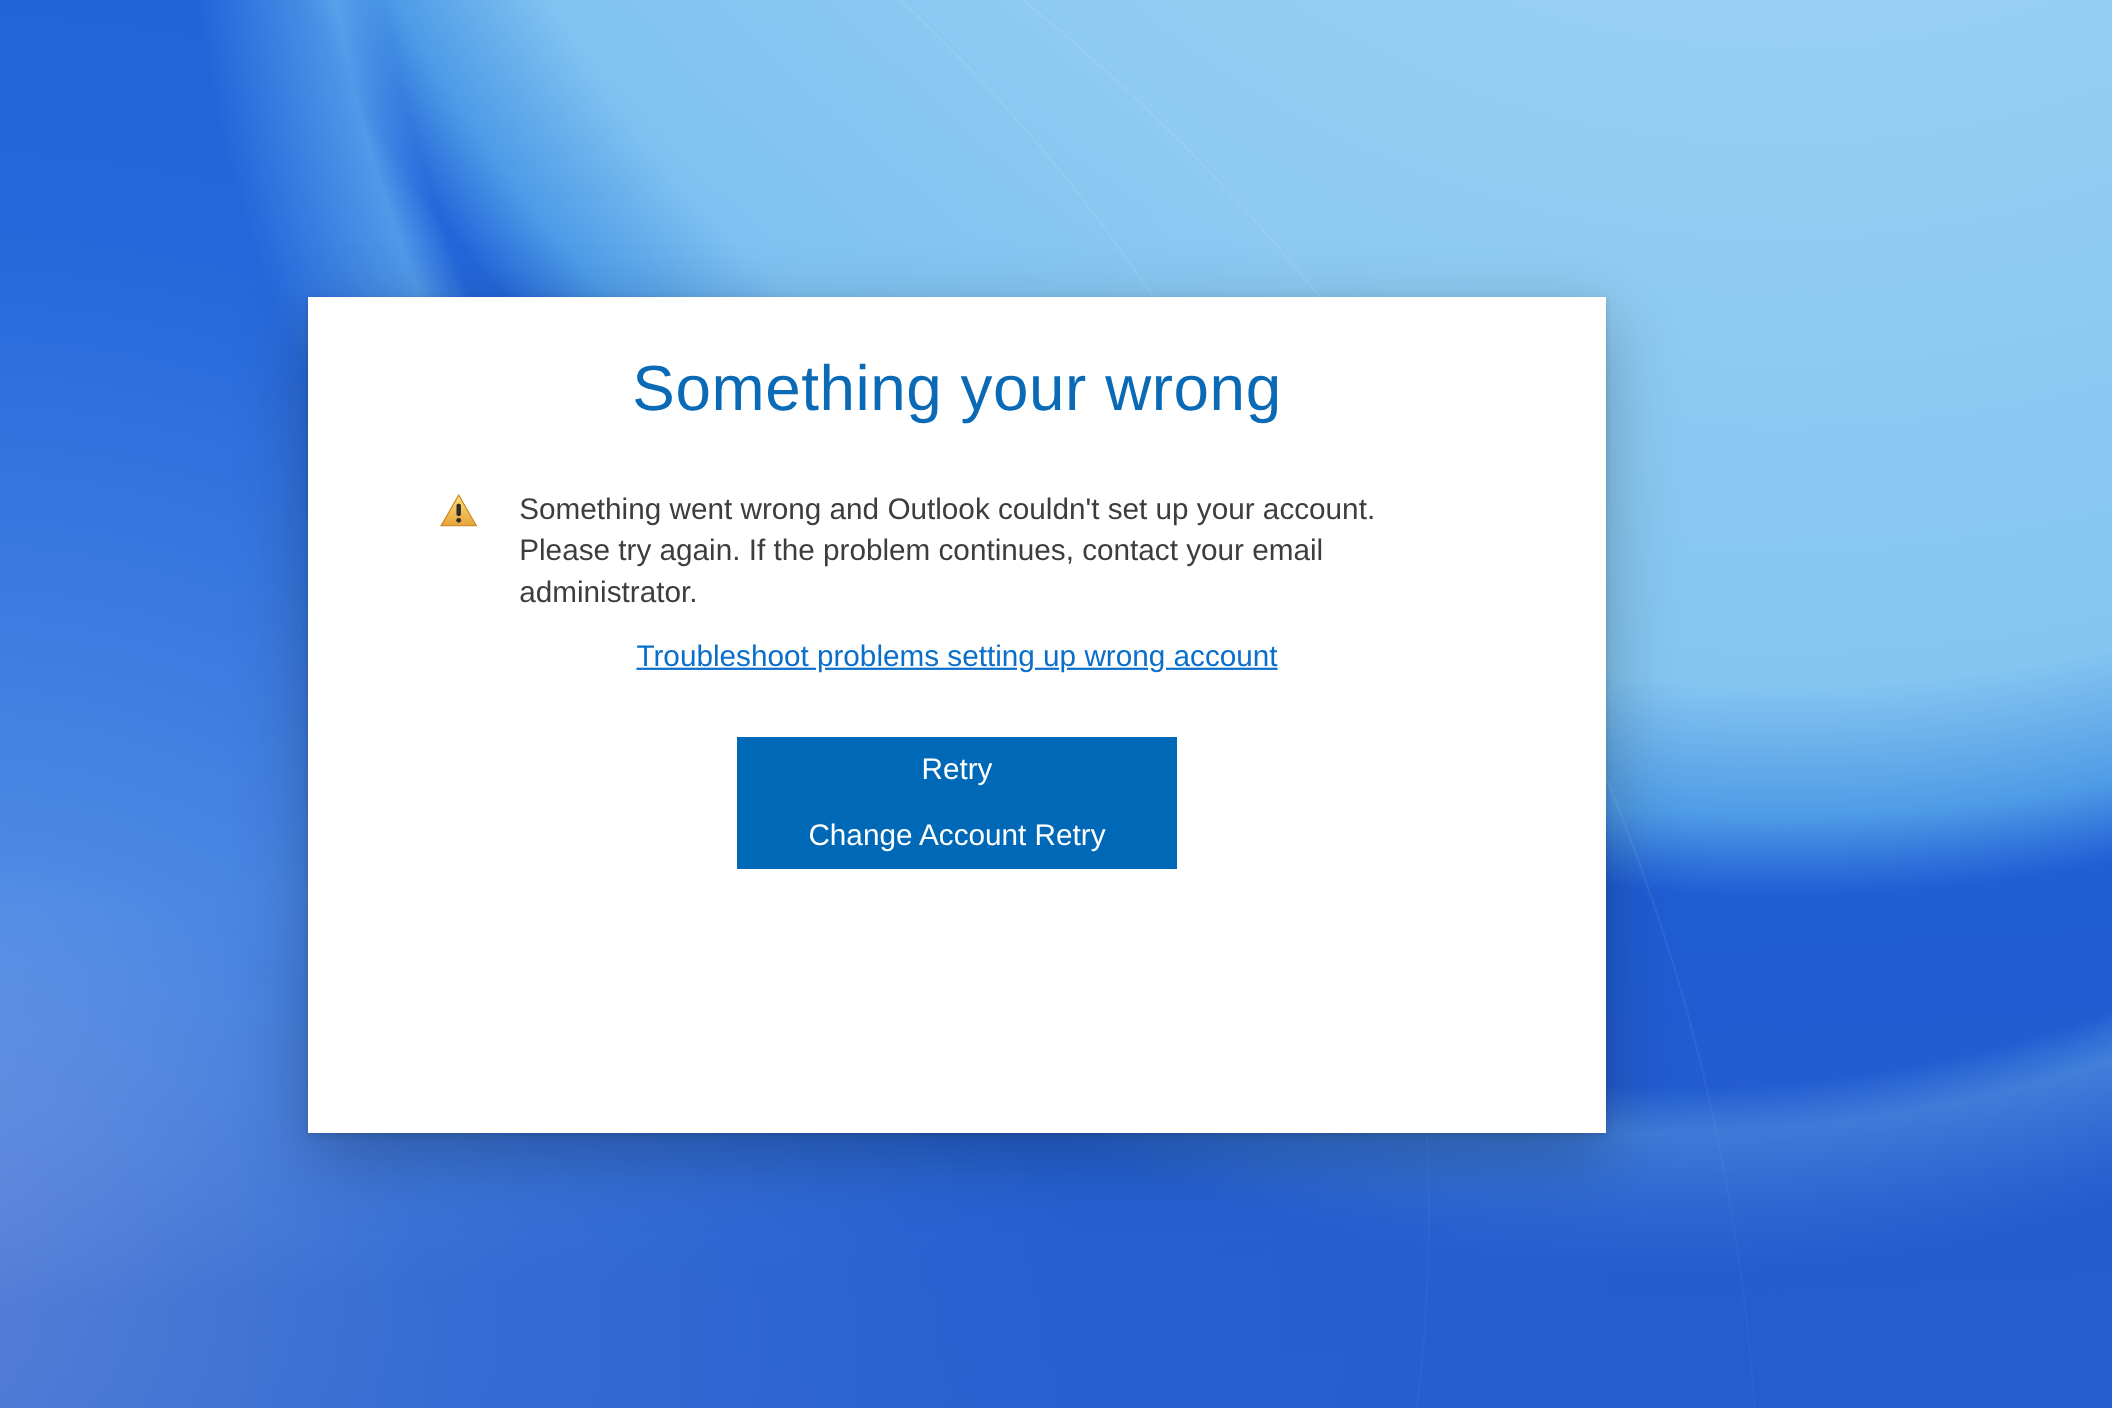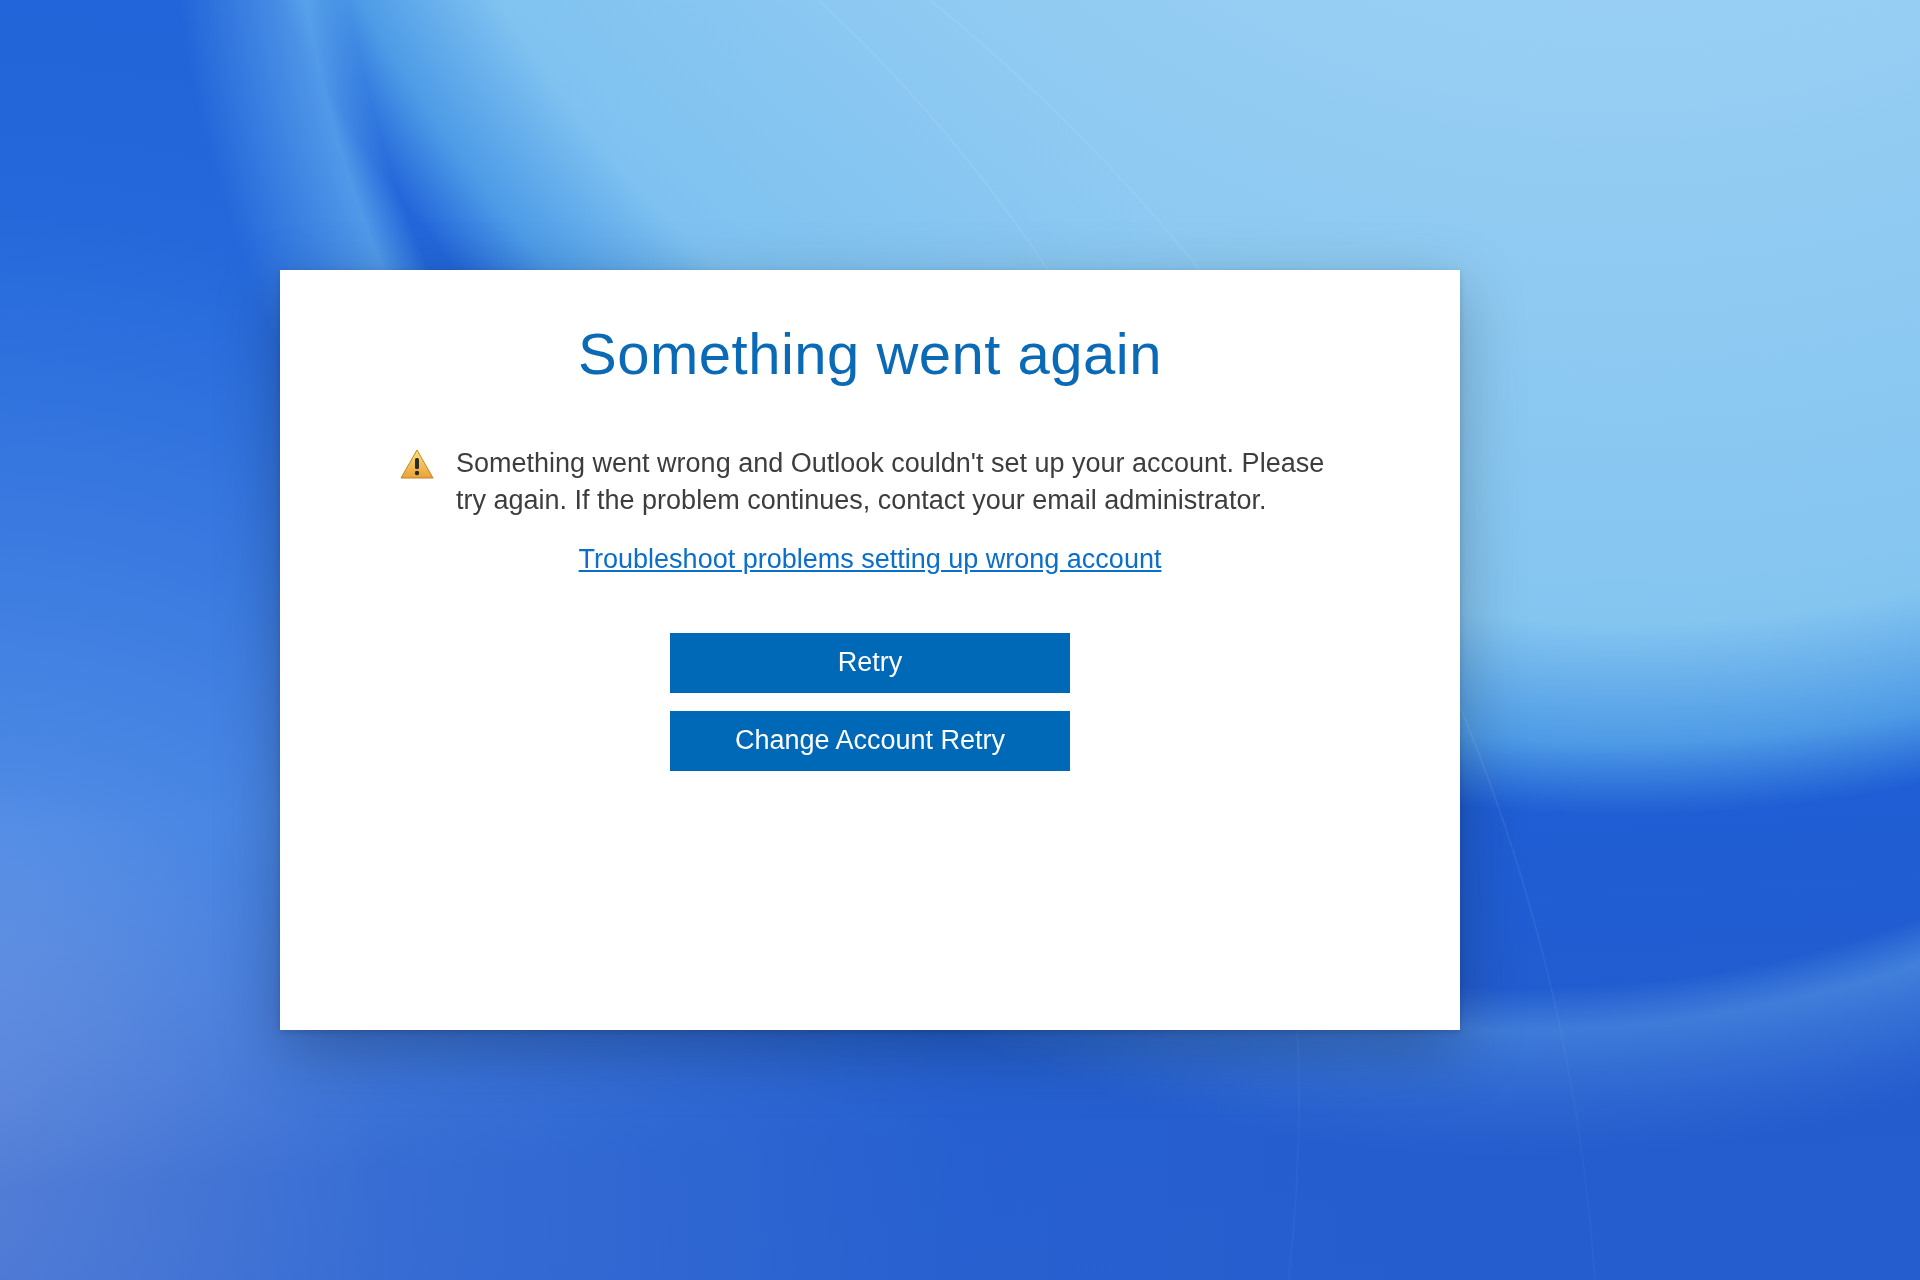--- a/index.html
+++ b/index.html
@@ -85,21 +85,21 @@
       font-size: 58px;
       color: #0a6ab5;
       text-align: center;
       margin-top: 0;
       margin-bottom: 58px;
       letter-spacing: 0.5px;
     }
     .msg-row {
       display: flex;
       align-items: flex-start;
-      gap: 22px;
+      gap: 38px;
       padding: 0 40px;
     }
     .warn-icon {
       flex: 0 0 auto;
       width: 34px;
       height: 30px;
       margin-top: 4px;
     }
     .msg-text {
       font-size: 27px;
@@ -115,21 +115,20 @@
       font-size: 27px;
       color: #0a6ecb;
       text-decoration: underline;
       cursor: pointer;
     }
     .btns {
       margin-top: 58px;
       display: flex;
       flex-direction: column;
       align-items: center;
-      gap: 18px;
     }
     .btn {
       width: 400px;
       height: 60px;
       background: #0069b7;
       color: #ffffff;
       border: none;
       font-size: 27px;
       font-family: inherit;
       font-weight: 400;
@@ -144,21 +143,21 @@
 
 <div class="desktop">
   <div class="arc arc1"></div>
   <div class="arc arc2"></div>
   <div class="glow"></div>
   <div class="band band1"></div>
   <div class="band band2"></div>
   <div class="bottomband"></div>
 
   <div class="dialog">
-    <h1>Something went again</h1>
+    <h1>Something your wrong</h1>
 
     <div class="msg-row">
       <span class="warn-icon">
         <svg viewBox="0 0 34 30" width="34" height="30">
           <defs>
             <linearGradient id="ygrad" x1="0" y1="0" x2="0" y2="1">
               <stop offset="0%" stop-color="#ffe17a"></stop>
               <stop offset="100%" stop-color="#e8a23a"></stop>
             </linearGradient>
           </defs>

